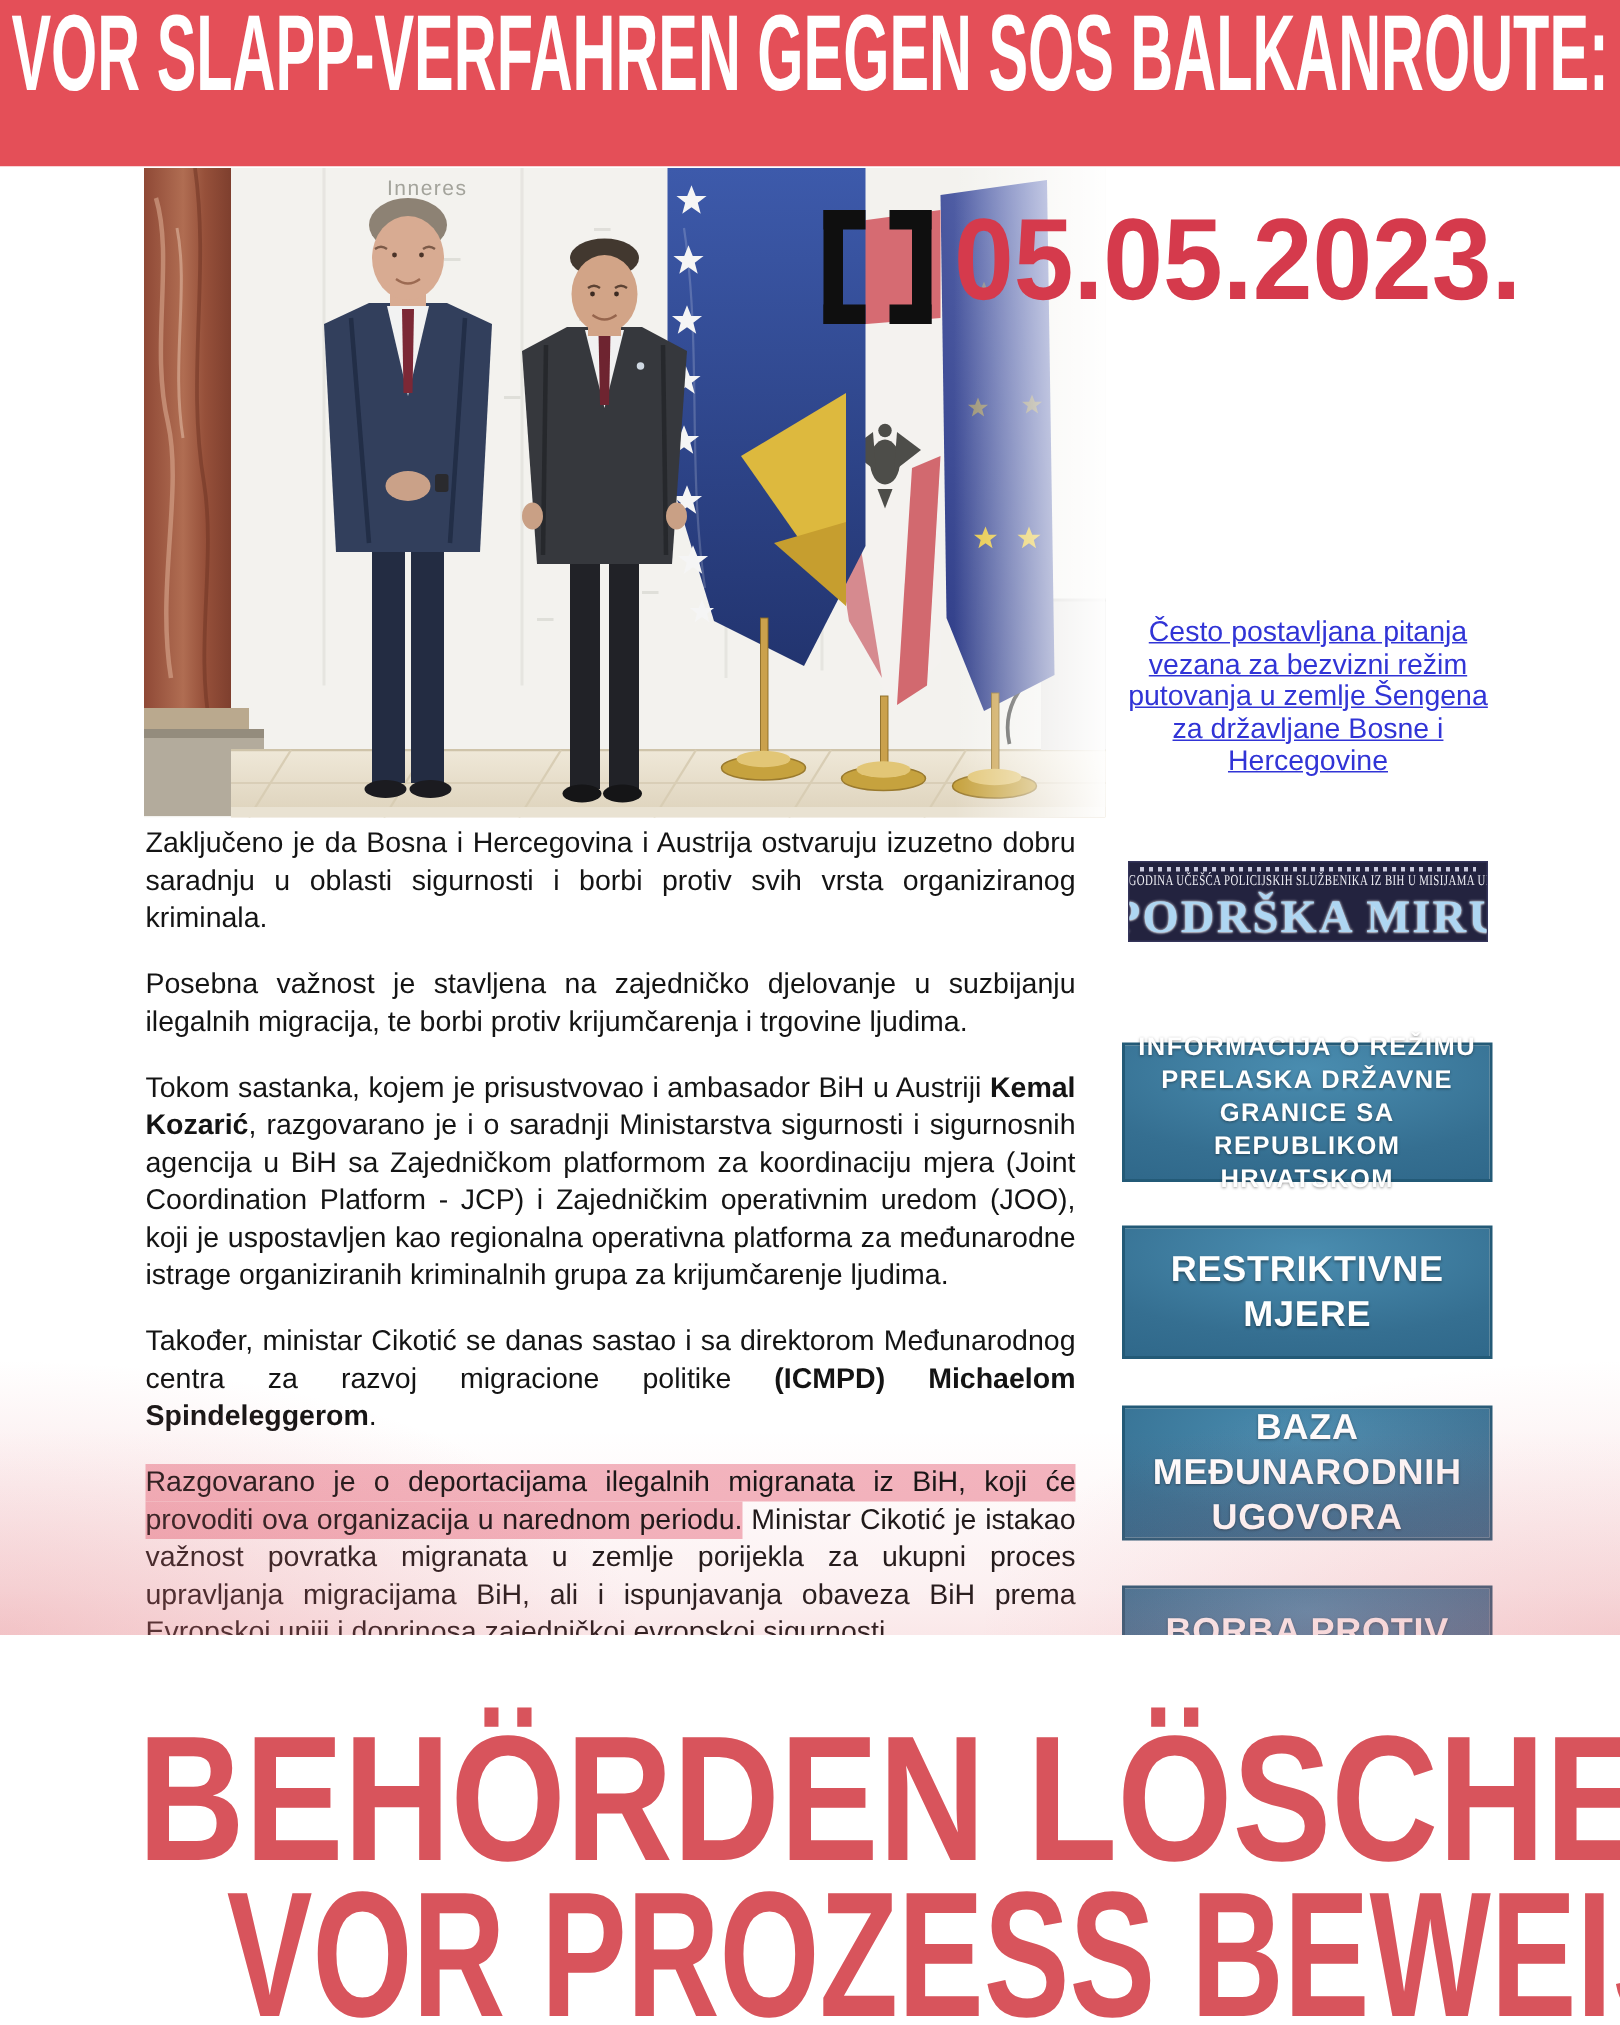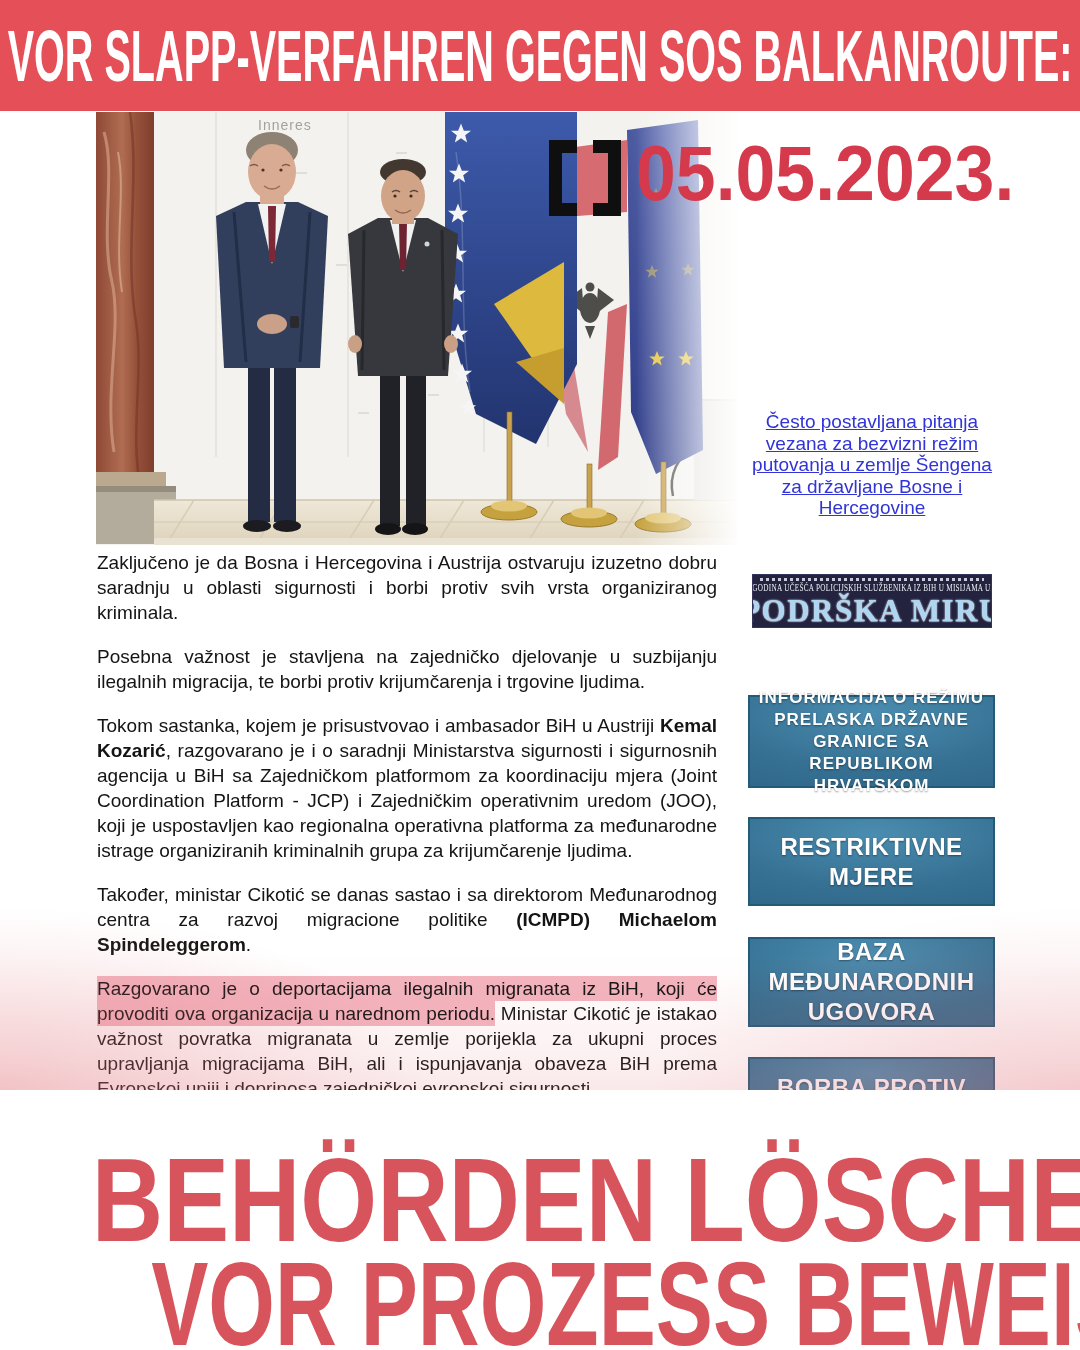--- a/index.html
+++ b/index.html
@@ -3,21 +3,21 @@
 <meta charset="utf-8">
 <style>
   html,body{margin:0;padding:0;}
   body{
     width:1080px;height:1350px;position:relative;overflow:hidden;
     background:#ffffff;font-family:"Liberation Sans",sans-serif;
   }
   
   .top-banner{
     position:absolute;left:0;top:0;width:1080px;height:111px;
-    background:#e44f58;display:flex;align-items:center;justify-content:center;
+    background:#e44f58;display:flex;justify-content:center;
   }
   .top-banner .slogan{
     color:#fff;font-weight:bold;font-size:72px;line-height:72px;
     white-space:nowrap;transform:scaleX(.55);transform-origin:center;
     letter-spacing:0;
   }
   
   .screenshot{
     position:absolute;left:0;top:111px;width:1080px;height:979px;
     background:#fff;overflow:hidden;

